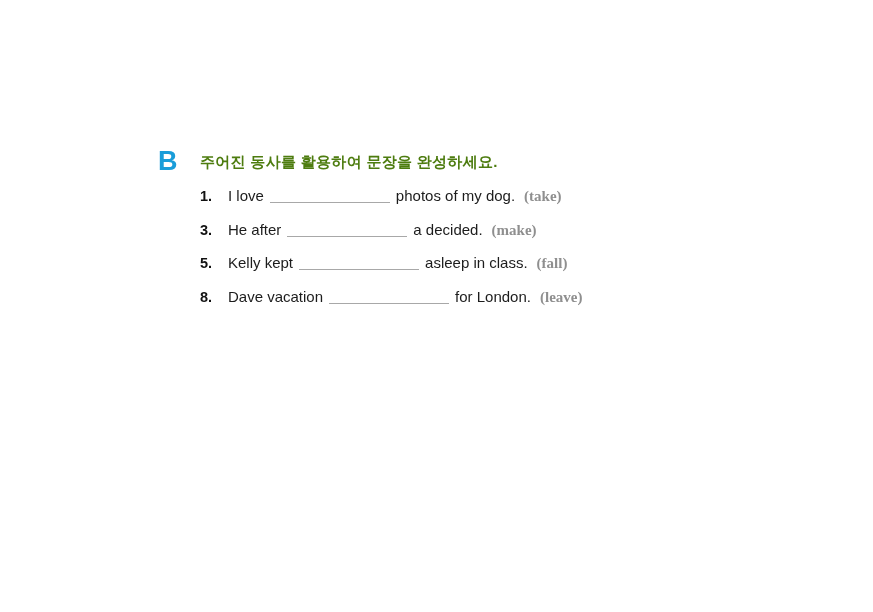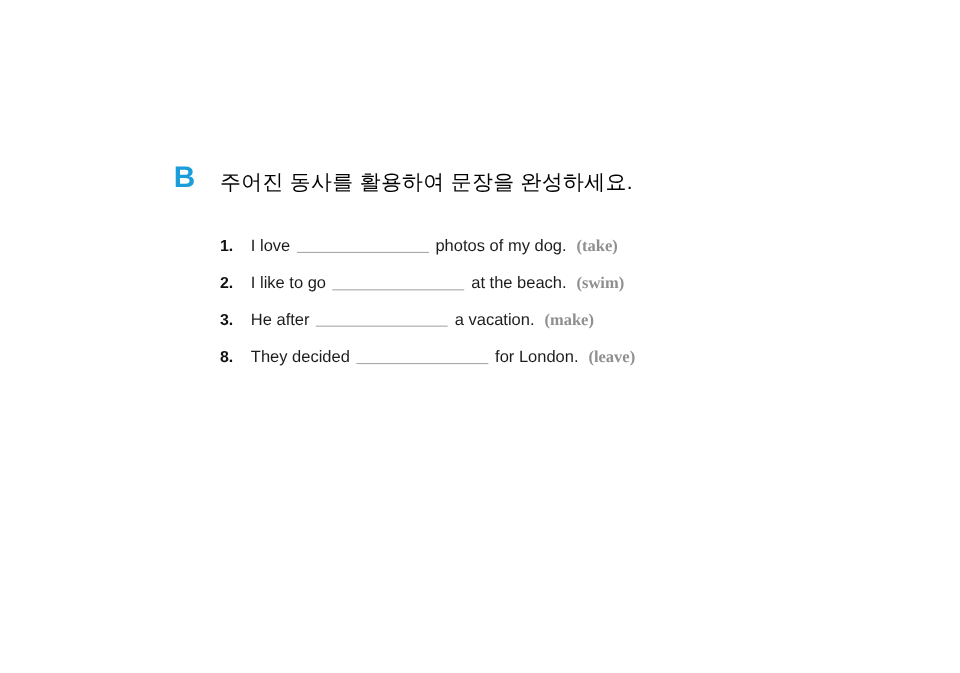--- a/index.html
+++ b/index.html
@@ -27,28 +27,28 @@
   }
   .section-label {
     font-size: 27px;
     line-height: 27px;
     font-weight: bold;
     color: #1a9dd9;
     width: 42px;
     flex: 0 0 42px;
   }
   .instruction {
-    font-size: 19px;
-    font-weight: normal;
-    color: #000000;
+    font-size: 15px;
+    font-weight: bold;
+    color: #4d7c0f;
     padding-top: 5px;
     letter-spacing: 0.3px;
   }
   .list {
-    margin-top: 28px;
+    margin-top: 4px;
   }
   .row {
     height: 33.6px;
     line-height: 33.6px;
     padding-left: 42px;
     white-space: nowrap;
   }
   .num {
     display: inline-block;
     width: 28px;
@@ -86,30 +86,30 @@
     <div class="section-label">B</div>
     <div class="instruction">주어진 동사를 활용하여 문장을 완성하세요.</div>
   </div>
 
   <div class="list">
 
     <div class="row">
       <span class="num">1.</span><span class="sentence">I love</span><span class="blank"></span><span class="sentence">photos of my dog.</span><span class="hint">(take)</span>
     </div>
 
+
     <div class="row">
-      <span class="num">2.</span><span class="sentence">I like to go</span><span class="blank"></span><span class="sentence">at the beach.</span><span class="hint">(swim)</span>
+      <span class="num">3.</span><span class="sentence">He after</span><span class="blank"></span><span class="sentence">a decided.</span><span class="hint">(make)</span>
     </div>
 
+
     <div class="row">
-      <span class="num">3.</span><span class="sentence">He after</span><span class="blank"></span><span class="sentence">a vacation.</span><span class="hint">(make)</span>
+      <span class="num">5.</span><span class="sentence">Kelly kept</span><span class="blank"></span><span class="sentence">asleep in class.</span><span class="hint">(fall)</span>
     </div>
 
 
 
-
-
     <div class="row">
-      <span class="num">8.</span><span class="sentence">They decided</span><span class="blank"></span><span class="sentence">for London.</span><span class="hint">(leave)</span>
+      <span class="num">8.</span><span class="sentence">Dave vacation</span><span class="blank"></span><span class="sentence">for London.</span><span class="hint">(leave)</span>
     </div>
 
   </div>
 </div>
 
 </body></html>

